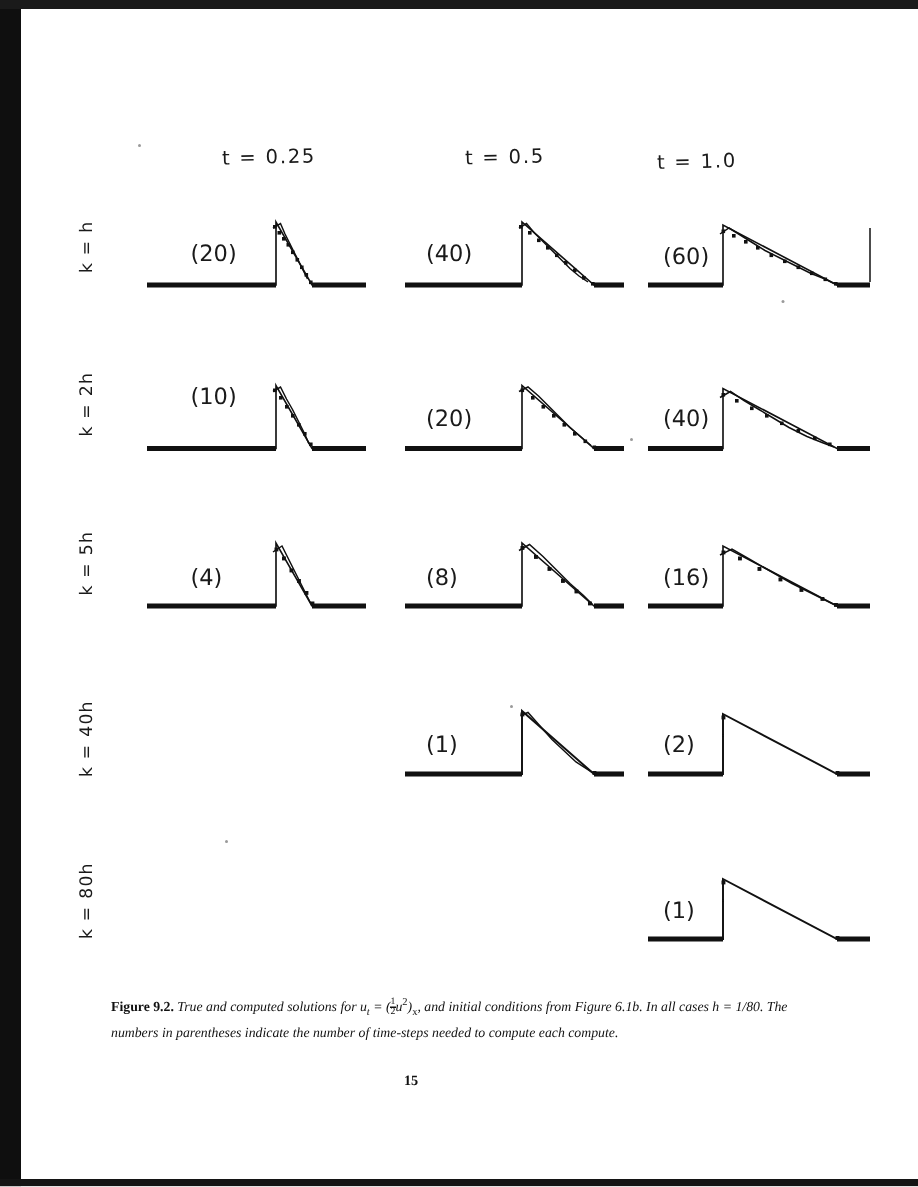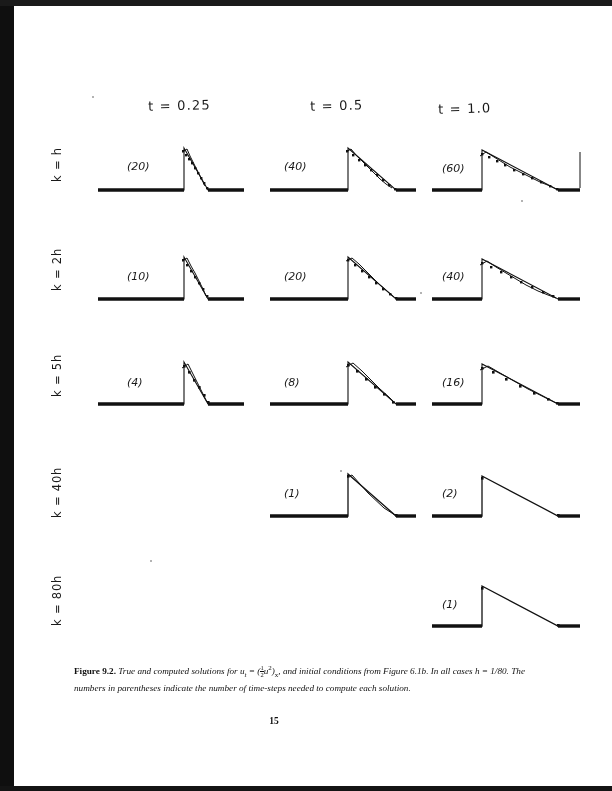--- a/index.html
+++ b/index.html
@@ -62,24 +62,23 @@
   
   .cell {
     position: absolute;
   }
   .cell svg {
     display: block;
   }
   .count {
     position: absolute;
     font-family: "DejaVu Sans", sans-serif;
-    font-size: 11px;
+    font-size: 15px;
     color: #1a1a1a;
     white-space: nowrap;
-    font-style: italic;
   }
 
   
   .caption {
     position: absolute;
     left: 74px;
     top: 662px;
     width: 464px;
     font-family: "Liberation Serif", serif;
     font-size: 9.2px;
@@ -205,21 +204,21 @@
         <rect x="86" y="14" width="2.4" height="2.4"></rect>
           <rect x="90" y="19" width="2.4" height="2.4"></rect>
         <rect x="94" y="25" width="2.4" height="2.4"></rect>
           <rect x="98" y="31" width="2.4" height="2.4"></rect>
         <rect x="102" y="37" width="2.4" height="2.4"></rect>
           <rect x="106" y="43" width="2.4" height="2.4"></rect>
         <rect x="110" y="50" width="2.4" height="2.4"></rect>
       </g>
     </svg>
   </div>
-  <div class="count" style="left:127px; top:270px;">(10)</div>
+  <div class="count" style="left:127px; top:255px;">(10)</div>
 
   <div class="cell" style="left:268px; top:245px;">
     <svg width="150" height="62" viewBox="0 0 150 62">
       <path d="M2,54 L80,54 L80,12 L128,54 L148,54" fill="none" stroke="#111" stroke-width="1.1"></path>
       <path d="M2,54 L80,54" stroke="#111" stroke-width="3.4"></path>
       <path d="M128,54 L148,54" stroke="#111" stroke-width="3.4"></path>
       <path d="M78,16 L84,13 L91,19 L98,26 L105,33 L112,40 L119,46 L126,52" fill="none" stroke="#111" stroke-width="1"></path>
       <g fill="#111">
         <rect x="79" y="14" width="2.4" height="2.4"></rect>
           <rect x="86" y="19" width="2.4" height="2.4"></rect>
@@ -346,21 +345,21 @@
           <rect x="127" y="52" width="2.6" height="2.6"></rect>
       </g>
     </svg>
   </div>
   <div class="count" style="left:442px; top:598px;">(1)</div>
 
   <div class="caption">
     <span class="figno">Figure 9.2.</span>
     <span class="ital">True and computed solutions for u</span><span class="ital" style="font-size:7px; vertical-align:sub;">t</span><span class="ital"> = (</span><span style="display:inline-block; vertical-align:middle; font-size:6.5px; line-height:6px; text-align:center;"><span style="display:block; border-bottom:1px solid #111;">1</span><span style="display:block;">2</span></span><span class="ital">u</span><span style="font-size:7px; vertical-align:super;">2</span><span class="ital">)</span><span style="font-size:7px; vertical-align:sub;">x</span><span class="ital">, and initial conditions from Figure 6.1b.  In all</span>
     <span class="ital">cases h = 1/80.  The numbers in parentheses indicate the number of time-steps needed to compute each</span>
-    <span class="ital">solution.</span>
+    <span class="ital">compute.</span>
   </div>
 
   <div class="page-number">15</div>
 
   <div class="speck" style="left:92px; top:96px;"></div>
   <div class="speck" style="left:420px; top:292px;"></div>
   <div class="speck" style="left:340px; top:470px;"></div>
   <div class="speck" style="left:150px; top:560px;"></div>
   <div class="speck" style="left:521px; top:200px;"></div>
 

